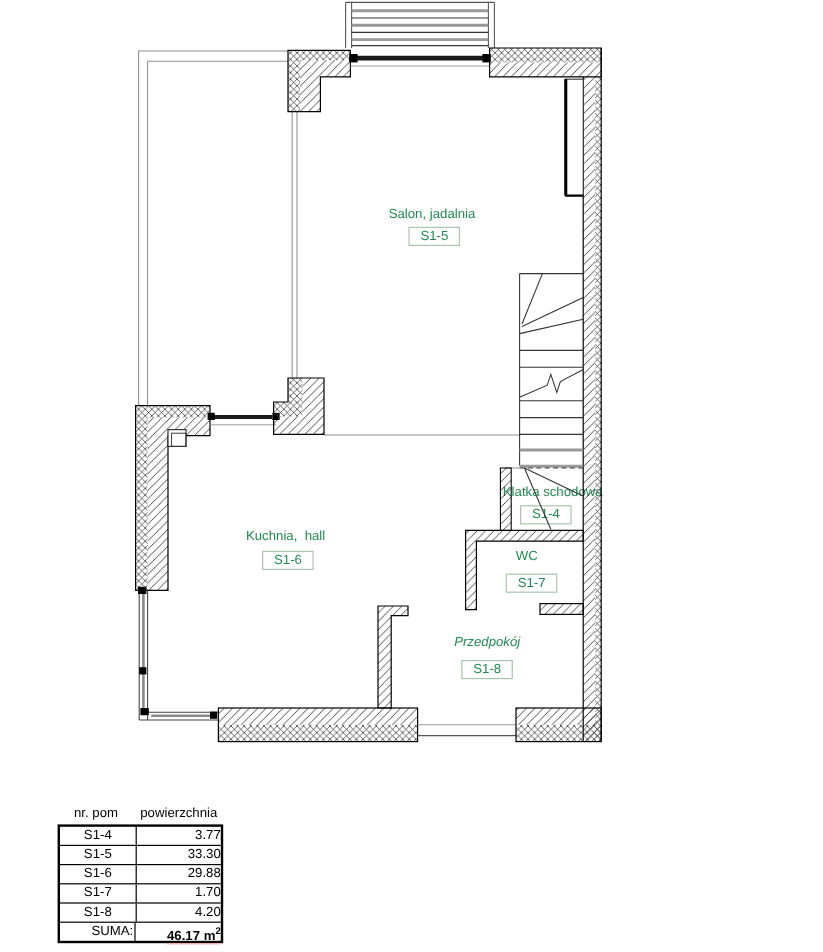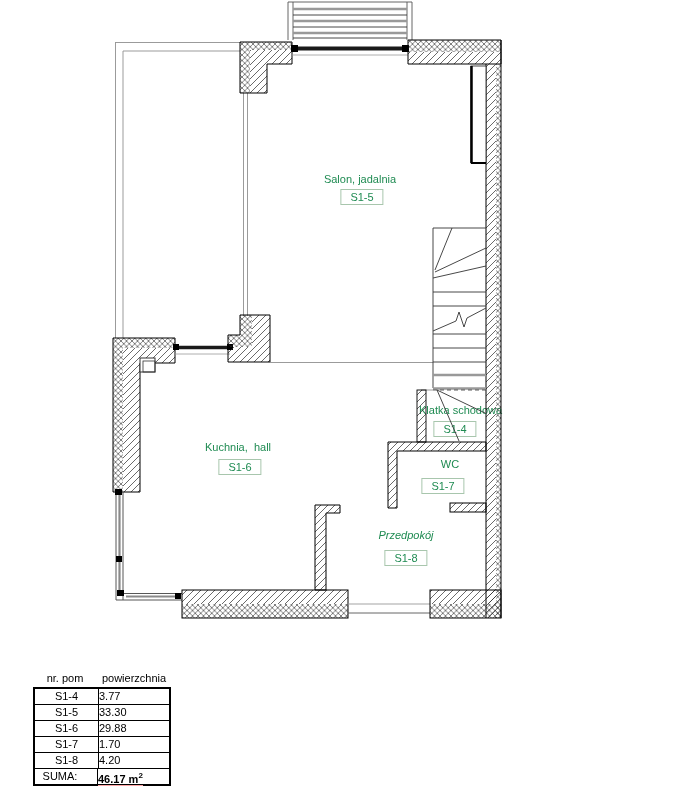--- a/index.html
+++ b/index.html
@@ -7,31 +7,31 @@
          font-family:"Liberation Sans",sans-serif;}
   #plan-svg{position:absolute;left:0;top:0;z-index:1;}
   .room-label{position:absolute;z-index:2;color:#1f8b52;font-size:11px;line-height:12px;
               white-space:pre;transform:translateX(-50%);}
   .room-label.under{z-index:0;transform:none;}
   .room-code{position:absolute;z-index:2;color:#1f8b52;font-size:11px;line-height:14px;
              border:1px solid #a8c6ad;background:#fff;padding:0 9px;transform:translateX(-50%);
              white-space:nowrap;}
   .room-code.transparent{background:transparent;z-index:0;}
   
-  #area-table{position:absolute;left:33px;top:671px;z-index:2;width:138px;color:#000;}
+  #area-table{position:absolute;left:48px;top:671px;z-index:2;width:138px;color:#000;}
   #area-table .hdr{display:flex;font-size:11px;line-height:14px;margin-bottom:2px;}
   #area-table .hdr span{display:block;text-align:center;}
   #area-table .hdr .h1{width:64px;}
   #area-table .hdr .h2{width:74px;}
   #tbl-box{border:2px solid #000;}
   .trow{display:flex;height:15px;font-size:11px;line-height:14px;border-top:1px solid #000;}
   .trow:first-child{border-top:none;}
   .trow .c1{width:63px;text-align:center;border-right:1px solid #000;}
-  .trow .c2{flex:1;text-align:left;}
-  .trow.total .c1{text-align:center;padding-right:12px;box-sizing:border-box;}
+  .trow .c2{flex:1;text-align:right;}
+  .trow.total .c1{text-align:right;padding-right:1px;box-sizing:border-box;}
   .trow.total .c2 .val{font-weight:bold;border-bottom:1px solid #fca5a5;}
   .trow.total sup{font-size:8px;}
 </style>
 </head>
 <body>
 
 <div id="stage">
 
   <svg id="plan-svg" width="686" height="793" viewBox="0 0 686 793">
     <defs>
@@ -181,21 +181,21 @@
 
   <div class="room-label" style="left:360px;top:173px;">Salon, jadalnia</div>
   <div class="room-code" style="left:362px;top:189px;">S1-5</div>
 
   <div class="room-label" style="left:238px;top:441px;text-align:center;">Kuchnia,  hall</div>
   <div class="room-code" style="left:240px;top:459px;">S1-6</div>
 
   <div class="room-label under" style="left:419px;top:404px;">Klatka schodowa</div>
   <div class="room-code transparent" style="left:455px;top:421px;">S1-4</div>
 
-  <div class="room-label" style="left:439px;top:458px;margin-left:11px;">WC</div>
+  <div class="room-label" style="left:439px;top:458px;">WC</div>
   <div class="room-code" style="left:443px;top:478px;">S1-7</div>
 
   <div class="room-label" style="left:406px;top:529px;font-style:italic;">Przedpokój</div>
   <div class="room-code" style="left:406px;top:550px;">S1-8</div>
 
   <div id="area-table">
     <div class="hdr">
       <span class="h1">nr. pom</span>
       <span class="h2">powierzchnia</span>
     </div>

